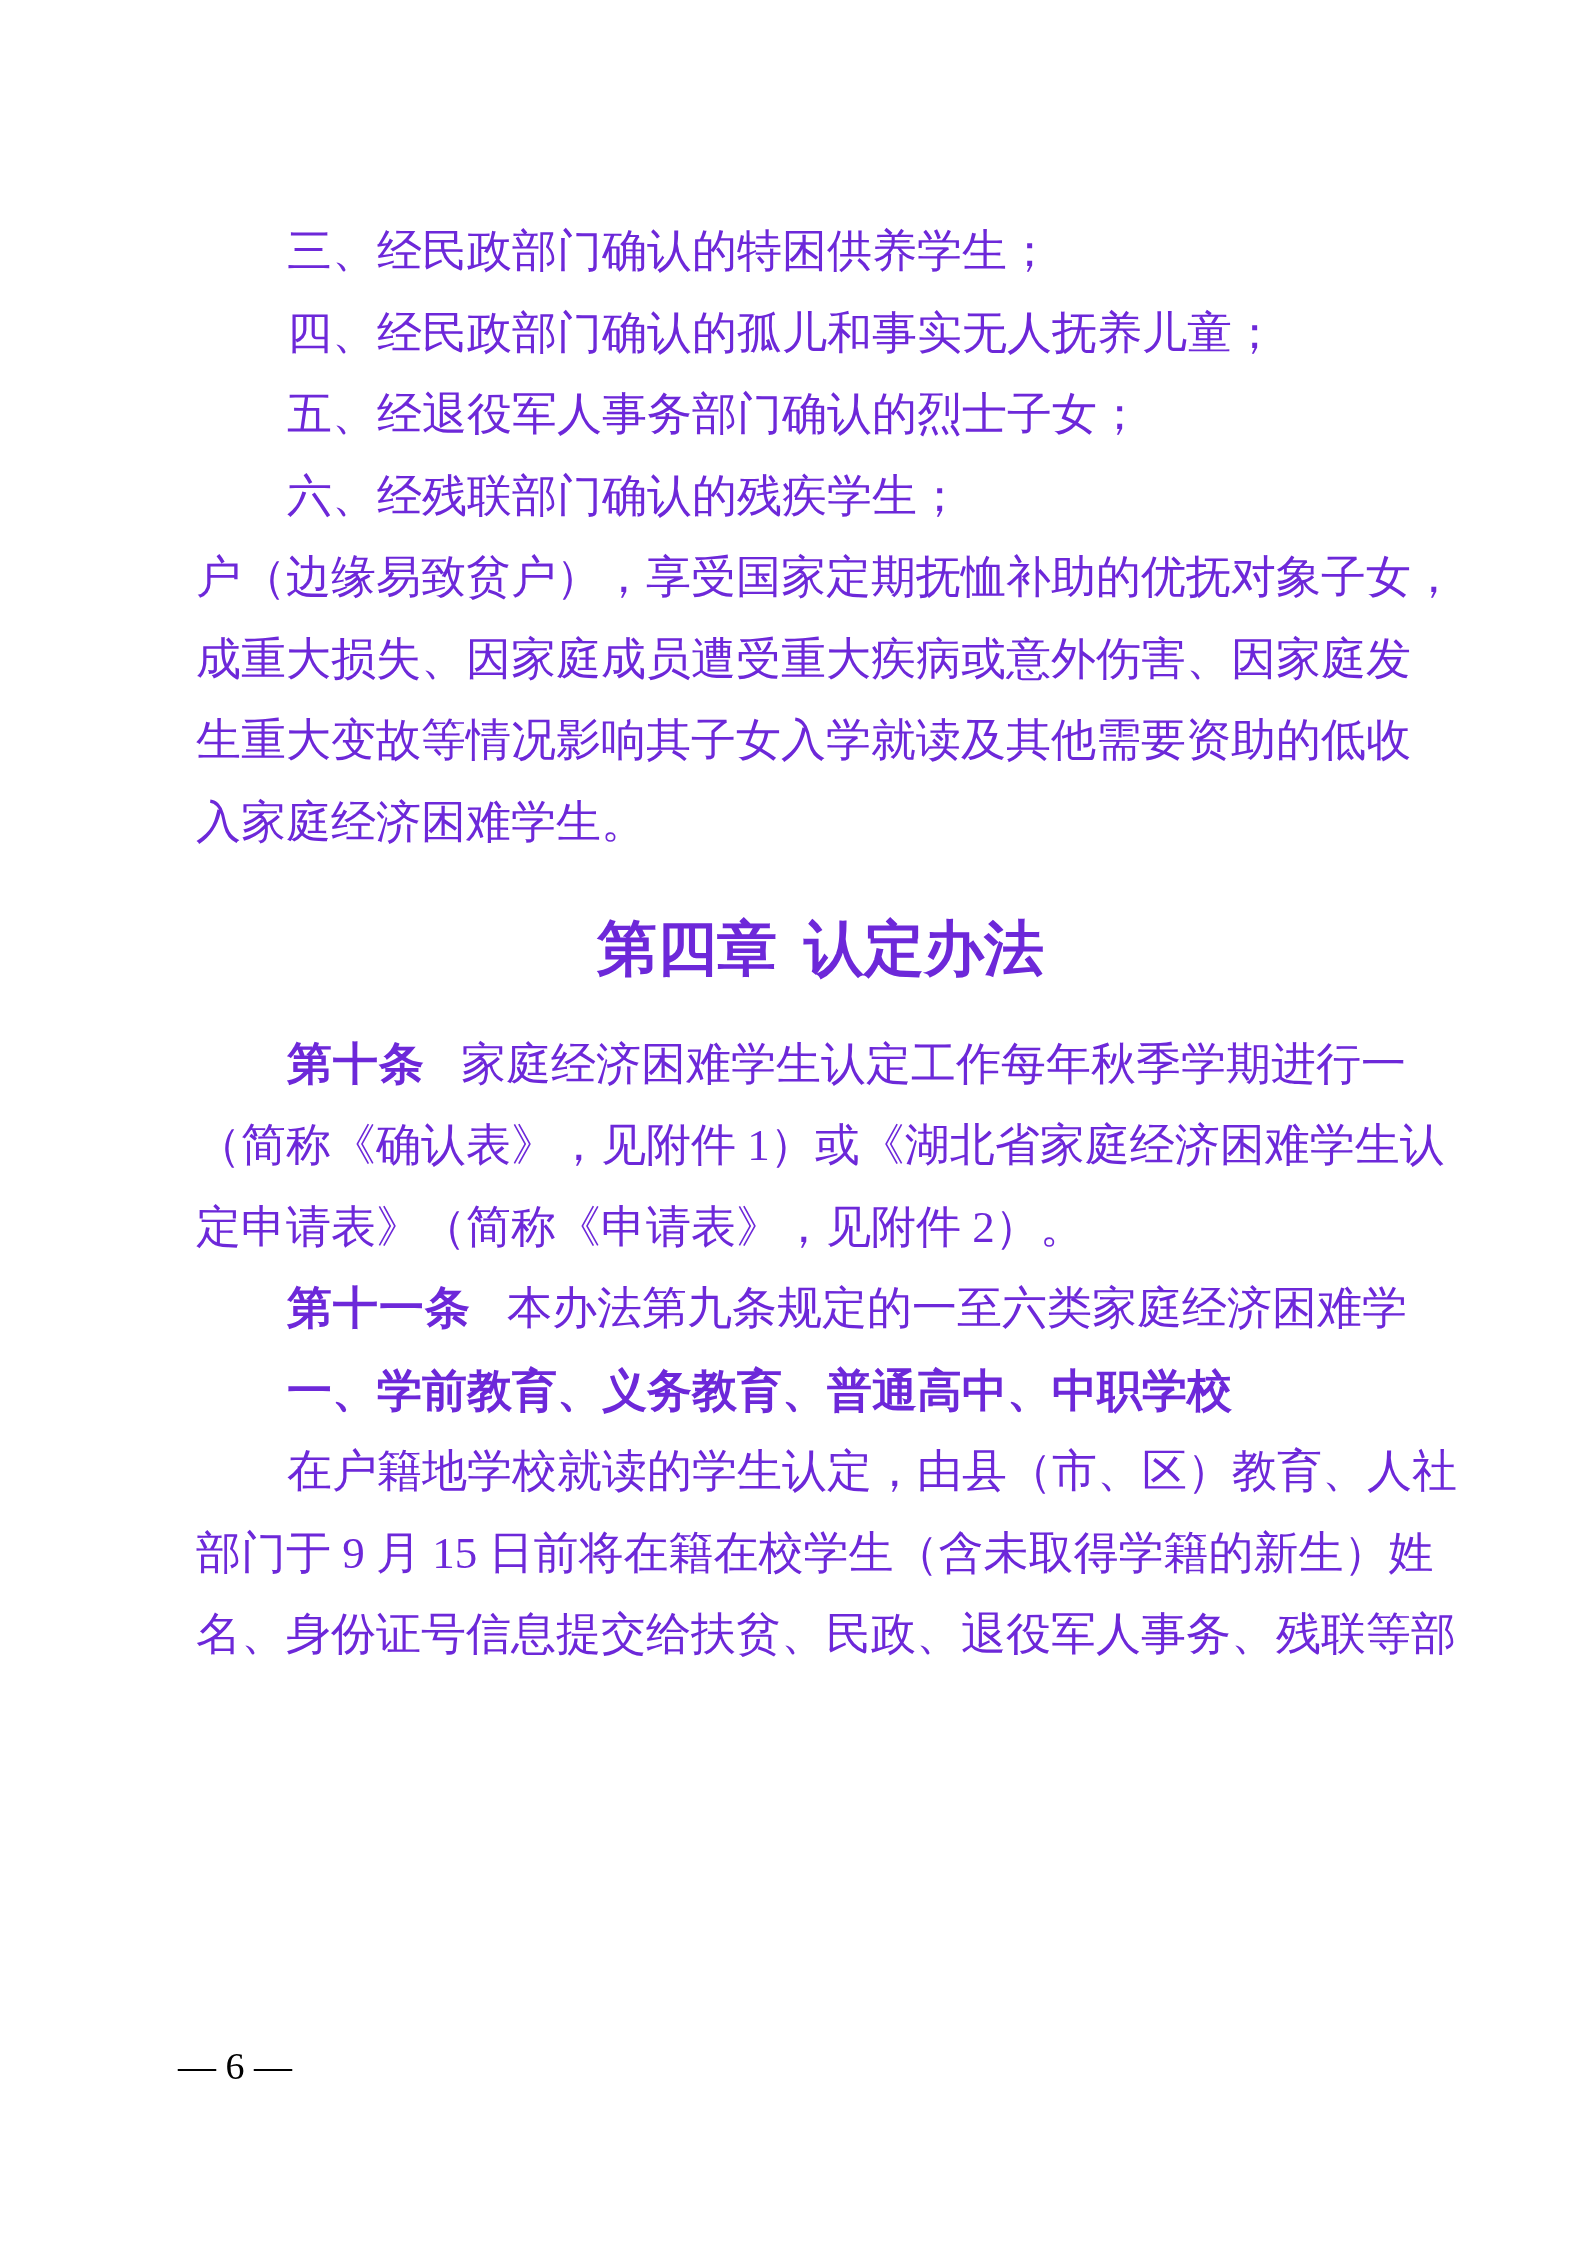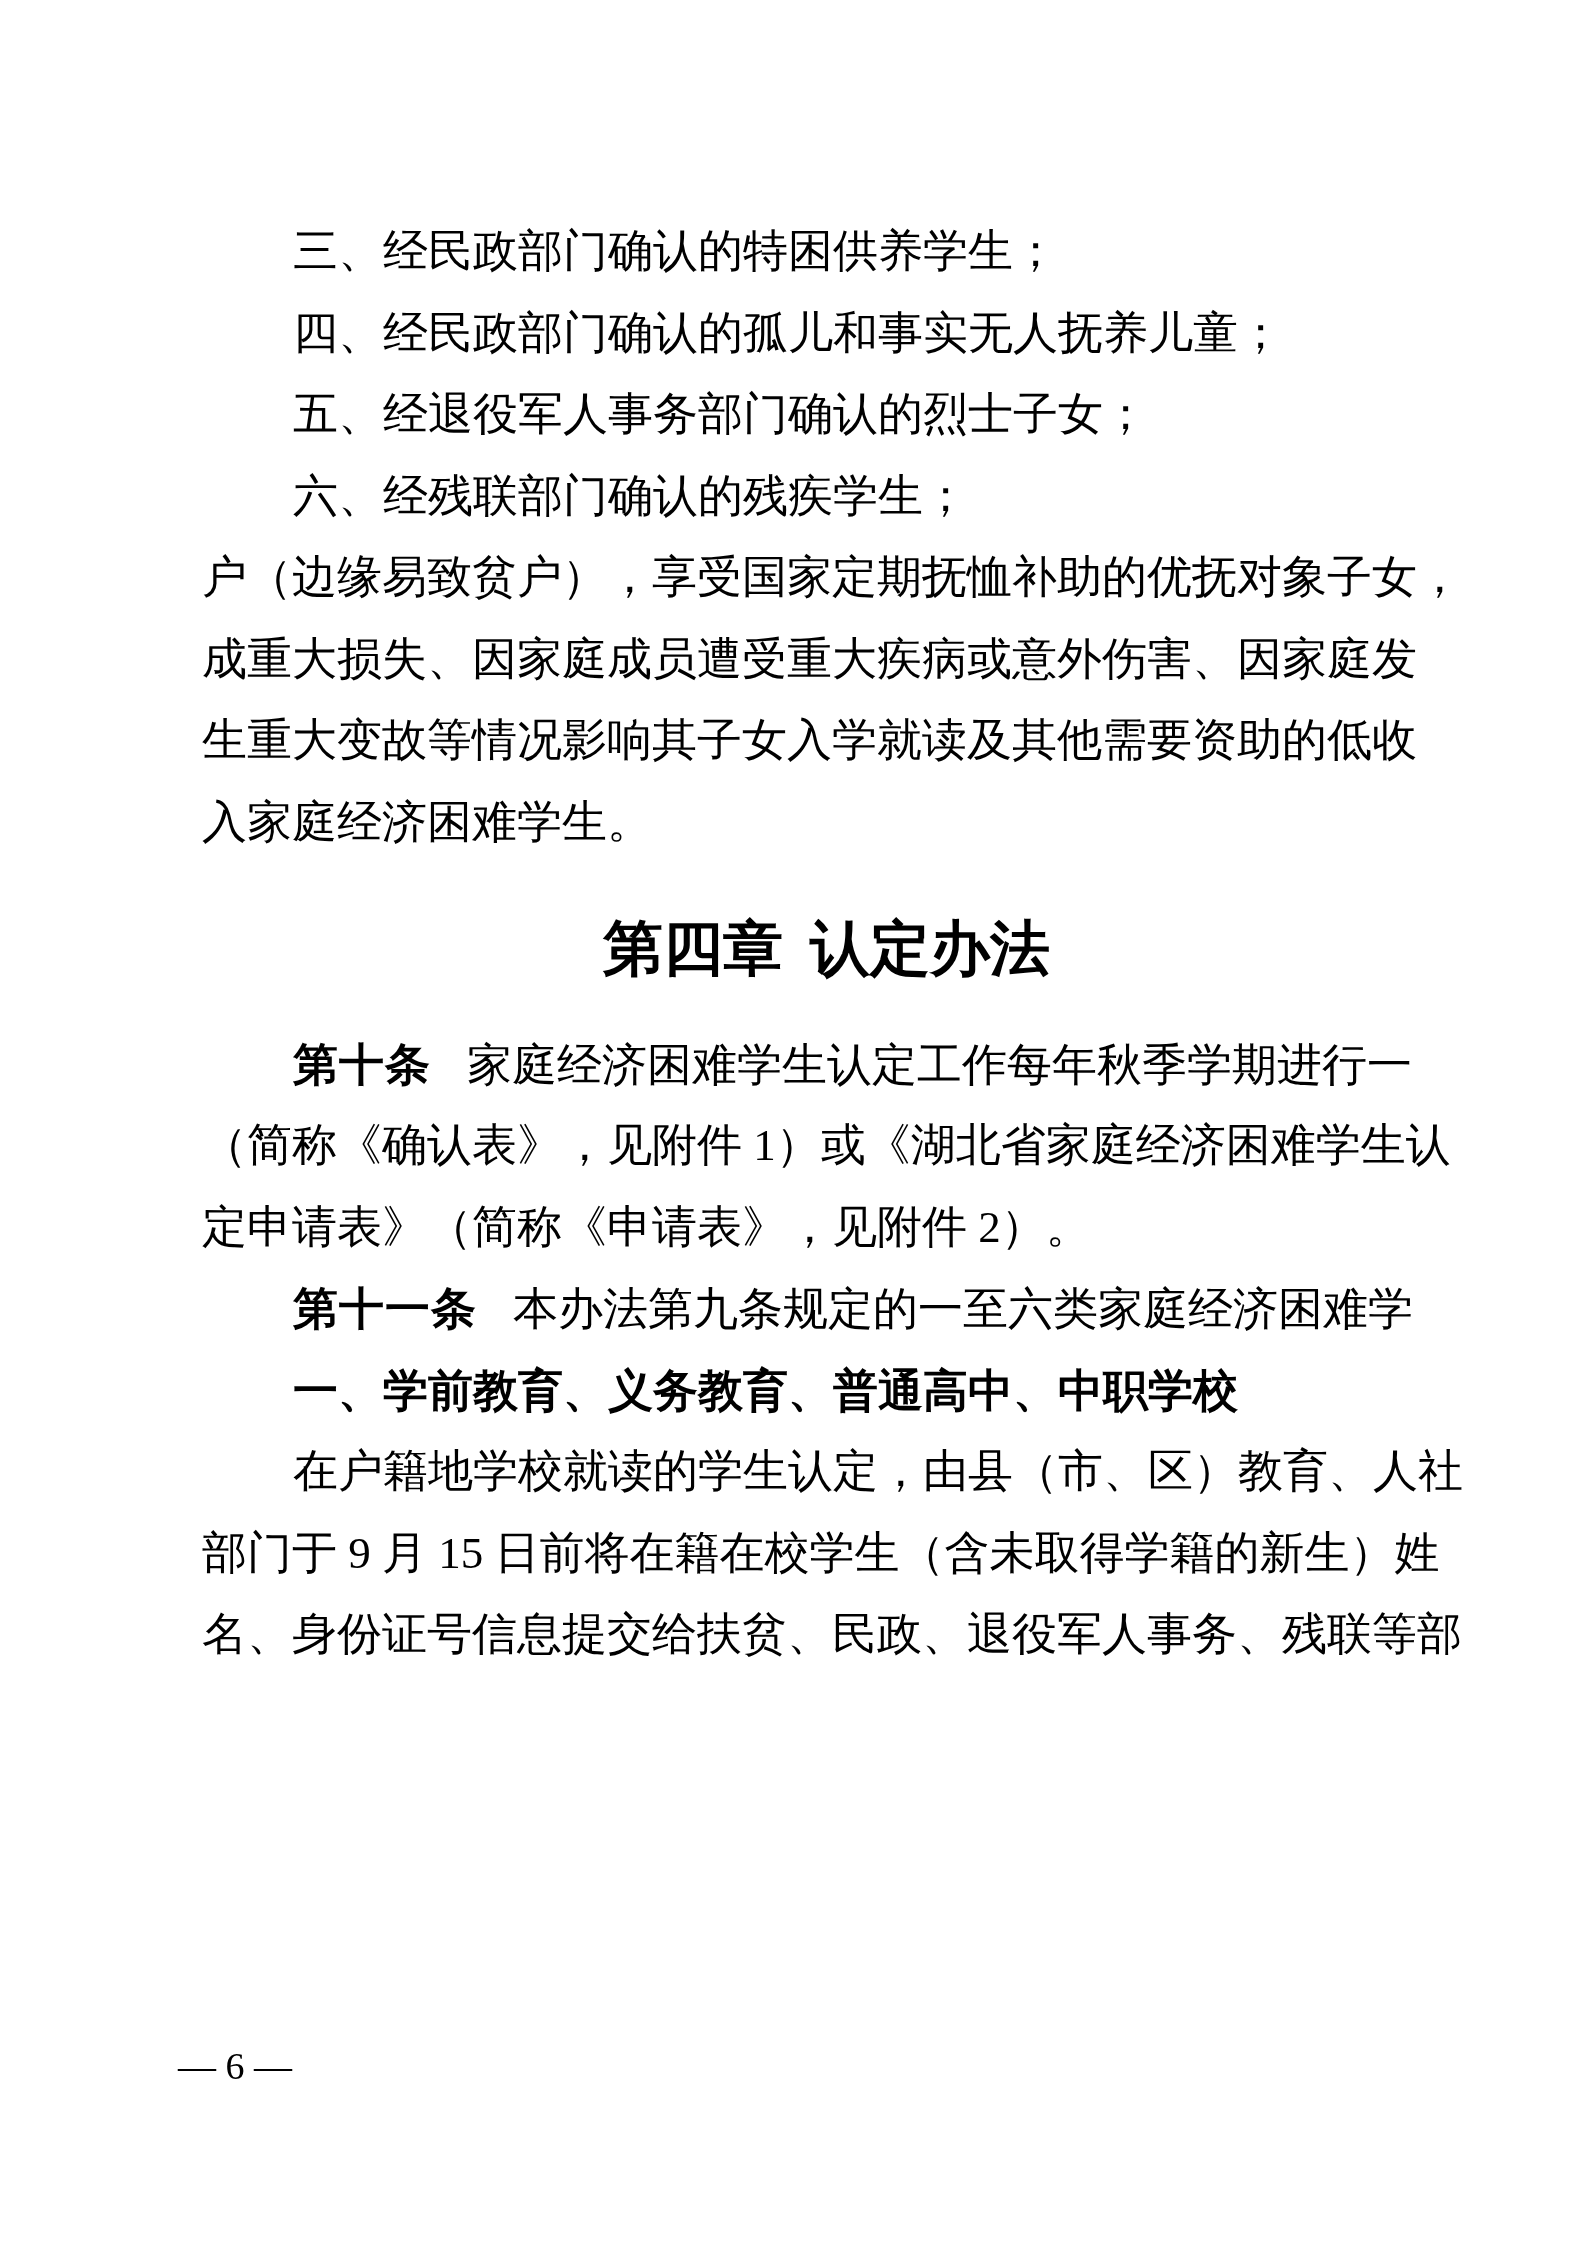--- a/index.html
+++ b/index.html
@@ -15,36 +15,36 @@
     font-family: "Liberation Serif", "DejaVu Serif", serif;
     color: #000000;
   }
   .page {
     position: absolute;
     inset: 0;
     background: #ffffff;
   }
   .content {
     position: absolute;
-    left: 202px;
+    left: 196px;
     top: 211px;
     width: 1246px;
     font-size: 45px;
-    color: #000000;
+    color: #6d28d9;
   }
   .line {
     height: 81.5px;
     line-height: 81.5px;
     white-space: nowrap;
   }
   .ind {
     padding-left: 91px;
   }
   .article-label {
-    font-family: Liberation Sans, sans-serif;
+    font-family: Liberation Serif, serif;
     font-weight: 700;
     margin-right: 36px;
     letter-spacing: 1px;
   }
   .chapter-heading {
     height: 81.5px;
     line-height: 81.5px;
     margin-top: 45px;
     margin-bottom: 34px;
     margin-left: 401px;

